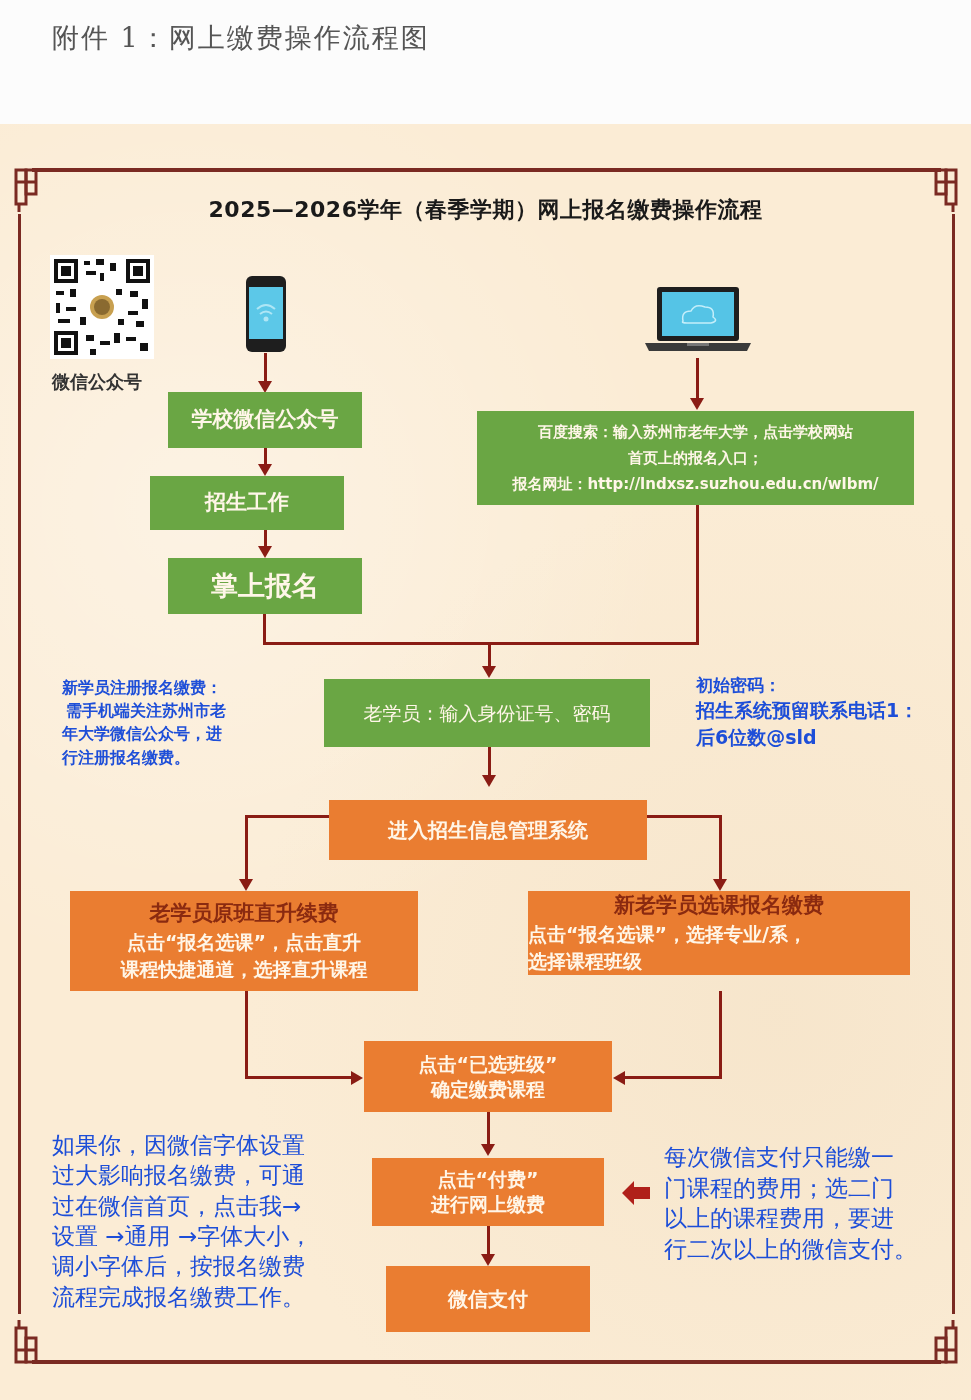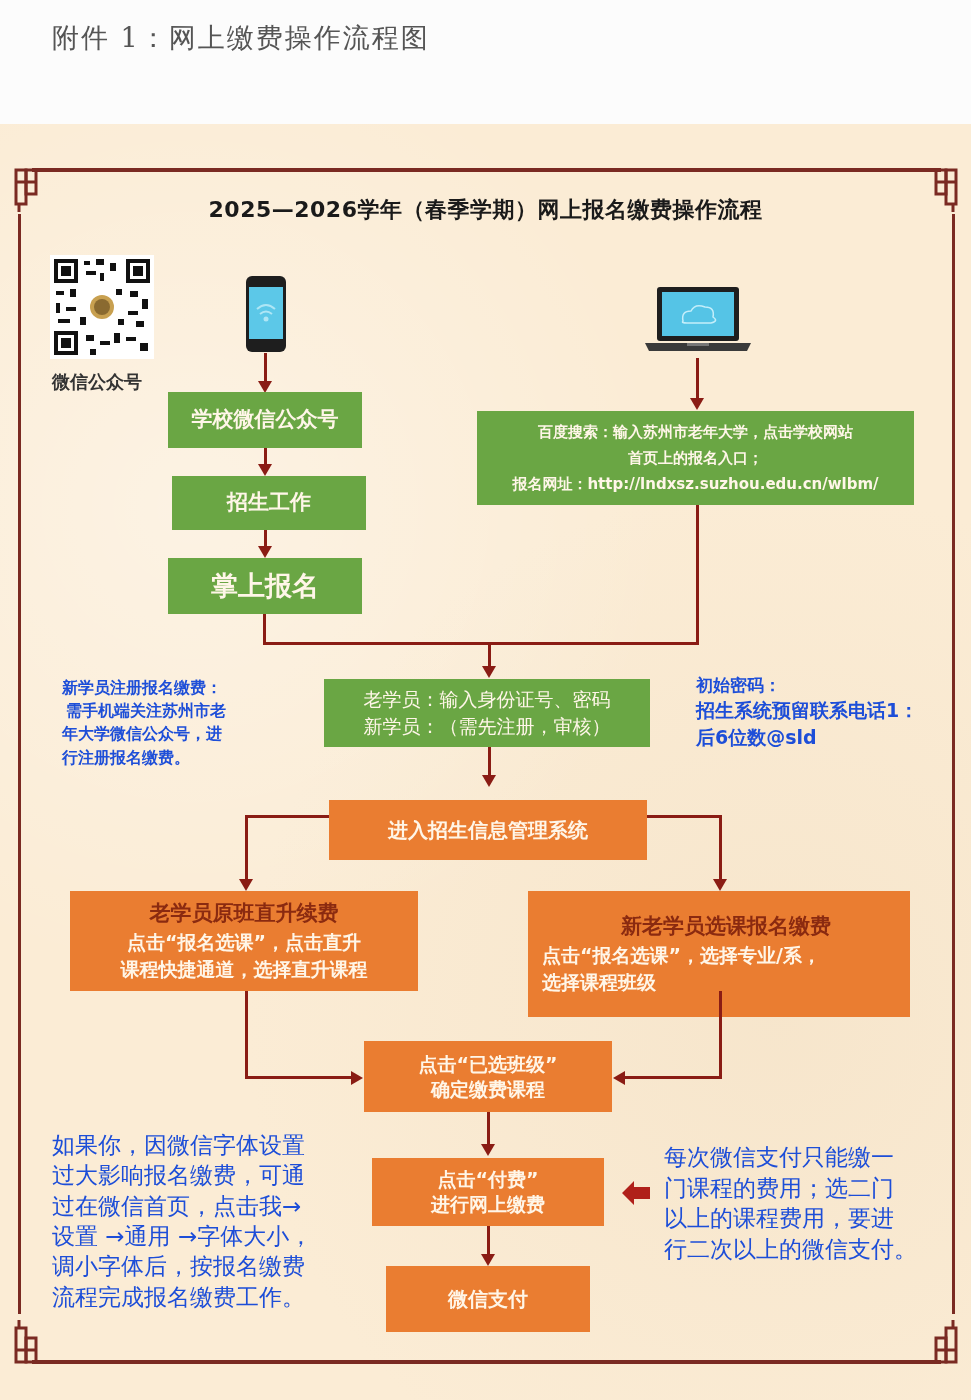--- a/index.html
+++ b/index.html
@@ -144,21 +144,21 @@
     <path d="M2 58 L108 58 L104 66 L6 66 Z" fill="#3a3a3a"></path>
     <rect x="44" y="58" width="22" height="3" fill="#777"></rect>
   </svg>
 </div>
 
 <div class="line" style="left:264px;top:353px;width:3px;height:30px;"></div>
 <div class="arr-down" style="left:258px;top:381px;"></div>
 <div class="box green" style="left:168px;top:392px;width:194px;height:56px;font-size:21px;">学校微信公众号</div>
 <div class="line" style="left:264px;top:448px;width:3px;height:18px;"></div>
 <div class="arr-down" style="left:258px;top:464px;"></div>
-<div class="box green" style="left:172px;top:476px;width:194px;height:54px;font-size:21px;">招生工作</div>
+<div class="box green" style="left:150px;top:476px;width:194px;height:54px;font-size:21px;">招生工作</div>
 <div class="line" style="left:264px;top:530px;width:3px;height:18px;"></div>
 <div class="arr-down" style="left:258px;top:546px;"></div>
 <div class="box green" style="left:168px;top:558px;width:194px;height:56px;font-size:27px;">掌上报名</div>
 
 <div class="line" style="left:696px;top:358px;width:3px;height:42px;"></div>
 <div class="arr-down" style="left:690px;top:398px;"></div>
 <div class="box green" style="left:477px;top:411px;width:437px;height:94px;font-size:15px;line-height:1.75;">
   <div>百度搜索：输入苏州市老年大学，点击学校网站</div>
   <div>首页上的报名入口；</div>
   <div>报名网址：http://lndxsz.suzhou.edu.cn/wlbm/</div>
@@ -177,39 +177,38 @@
   <div>行注册报名缴费。</div>
 </div>
 <div class="note" style="left:696px;top:674px;font-size:19px;font-weight:bold;line-height:1.38;">
   <div style="font-size:17px;">初始密码：</div>
   <div>招生系统预留联系电话1：</div>
   <div>后6位数@sld</div>
 </div>
 
 <div class="box green" style="left:324px;top:679px;width:326px;height:68px;font-size:19px;font-weight:normal;line-height:1.4;">
   <div>老学员：输入身份证号、密码</div>
-  <div>新学员：（需先注册，审核）</div>
 </div>
 <div class="line" style="left:488px;top:747px;width:3px;height:30px;"></div>
 <div class="arr-down" style="left:482px;top:775px;"></div>
 
 <div class="box orange" style="left:329px;top:800px;width:318px;height:60px;font-size:20px;">进入招生信息管理系统</div>
 <div class="line" style="left:245px;top:815px;width:84px;height:3px;"></div>
 <div class="line" style="left:245px;top:815px;width:3px;height:66px;"></div>
 <div class="arr-down" style="left:239px;top:879px;"></div>
 <div class="line" style="left:647px;top:815px;width:75px;height:3px;"></div>
 <div class="line" style="left:719px;top:815px;width:3px;height:66px;"></div>
 <div class="arr-down" style="left:713px;top:879px;"></div>
 
 <div class="box orange" style="left:70px;top:891px;width:348px;height:100px;font-size:19px;line-height:1.45;">
   <div style="color:#8a2a10;font-size:21px;">老学员原班直升续费</div>
   <div>点击“报名选课”，点击直升</div>
   <div>课程快捷通道，选择直升课程</div>
 </div>
-<div class="box orange" style="left:528px;top:891px;width:382px;height:126px;font-size:19px;line-height:1.45;align-items:flex-start;padding-left:14px;">
+<div class="box orange" style="left:528px;top:891px;width:382px;height:84px;font-size:19px;line-height:1.45;align-items:flex-start;">
   <div style="color:#8a2a10;font-size:21px;align-self:center;">新老学员选课报名缴费</div>
   <div>点击“报名选课”，选择专业/系，</div>
   <div>选择课程班级</div>
 </div>
 
 <div class="line" style="left:245px;top:991px;width:3px;height:88px;"></div>
 <div class="line" style="left:245px;top:1076px;width:108px;height:3px;"></div>
 <div class="arr-right" style="left:351px;top:1071px;"></div>
 <div class="line" style="left:719px;top:991px;width:3px;height:88px;"></div>
 <div class="line" style="left:624px;top:1076px;width:98px;height:3px;"></div>

